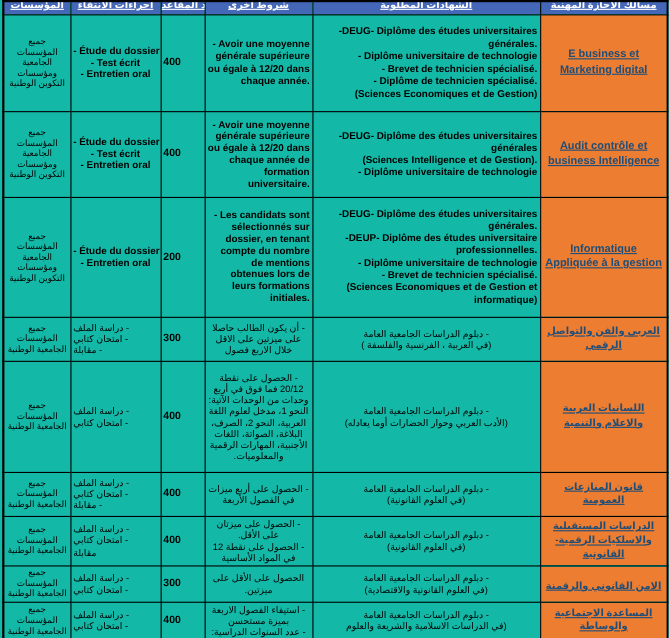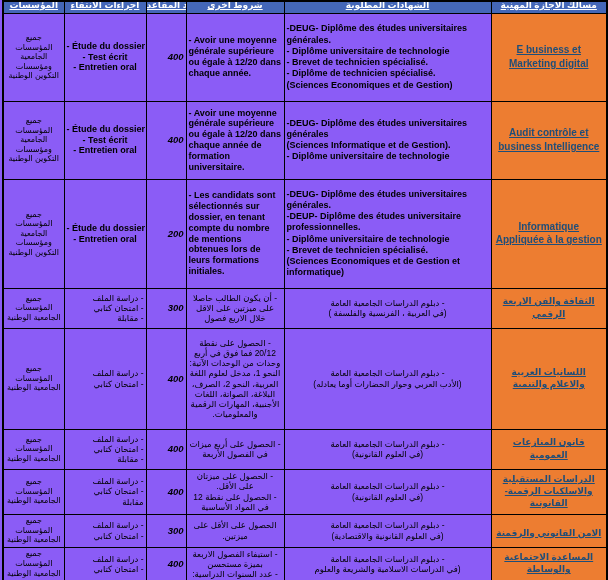--- a/index.html
+++ b/index.html
@@ -3,21 +3,21 @@
 <meta charset="utf-8">
 <style>
   :root{
     --header-bg:#4467b8;
     --program-bg:#ED7D31;
     --link-blue:#1F4E79;
     --border:#000000;
   }
   html,body{margin:0;padding:0;}
   .page{
-    width:608px;height:580px;background:#8b5cf6;overflow:hidden;
+    width:608px;height:580px;background:#14b8a6;overflow:hidden;
     font-family:"Liberation Sans","DejaVu Sans",sans-serif;
     box-sizing:border-box;
   }
   table{
     border-collapse:collapse;table-layout:fixed;
     width:604px;margin-left:2px;
     border:2px solid var(--border);
   }
   th,td{
     border:1px solid var(--border);
@@ -25,27 +25,27 @@
     padding:1px 2px;box-sizing:border-box;
     color:#000;
   }
   thead th{background:var(--header-bg);height:12px;padding:0;}
   .hlabel{
     display:block;color:#ffffff;font-weight:bold;font-size:9px;
     text-decoration:underline;margin-top:-5px;text-align:center;
     white-space:nowrap;
   }
   .line{line-height:1.2;}
-  .fr{font-weight:bold;font-size:9px;text-align:left;}
+  .fr{font-weight:bold;font-size:9px;text-align:right;}
   .proc-fr{text-align:center;font-size:9px;}
   .proc-fr .line{white-space:nowrap;}
   .ar{font-size:8.5px;text-align:center;margin-left:44px;}
-  .proc-ar{text-align:right;}
+  .proc-ar{text-align:left;}
   .inst{font-size:8px;}
-  .seats{font-weight:bold;font-size:9.5px;text-align:right;font-style:italic;}
+  .seats{font-weight:bold;font-size:9.5px;text-align:left;}
   .dipl-fr .line{line-height:1.25;}
   .program-cell{background:var(--program-bg);text-align:center;}
   .program-link{
     color:var(--link-blue);font-weight:bold;text-decoration:underline;
     cursor:pointer;display:inline-block;line-height:1.35;
   }
   .program-fr .program-link{font-size:10px;}
   .program-ar .program-link{font-size:9px;}
 </style>
 </head>
@@ -124,21 +124,21 @@
             <div class="line">- Entretien oral</div>
           </td>
           <td class="seats">
             <div class="line">400</div>
           </td>
           <td class="fr cond-fr">
             <div class="line">- Avoir une moyenne générale supérieure ou égale à 12/20 dans chaque année de formation universitaire.</div>
           </td>
           <td class="fr dipl-fr">
             <div class="line">-DEUG- Diplôme des études universitaires générales</div>
-            <div class="line">(Sciences Informatique et de Gestion).</div>
+            <div class="line">(Sciences Intelligence et de Gestion).</div>
             <div class="line">- Diplôme universitaire de technologie</div>
           </td>
           <td class="program-cell program-fr"><span class="program-link">Audit contrôle et business Intelligence</span></td>
         </tr>
         <tr style="height: 109px;">
           <td class="ar inst" dir="rtl">
             <div class="line">جميع المؤسسات</div>
             <div class="line">الجامعية</div>
             <div class="line">ومؤسسات</div>
             <div class="line">التكوين الوطنية</div>
@@ -175,21 +175,21 @@
           <td class="seats">
             <div class="line">300</div>
           </td>
           <td class="ar cond-ar" dir="rtl">
             <div class="line">- أن يكون الطالب حاصلا على ميزتين على الاقل خلال الاربع فصول</div>
           </td>
           <td class="ar dipl-ar" dir="rtl">
             <div class="line">- دبلوم الدراسات الجامعية العامة</div>
             <div class="line">(في العربية ، الفرنسية والفلسفة )</div>
           </td>
-          <td class="program-cell program-ar" dir="rtl"><span class="program-link">الثقافة والفن الاربعة الرقمي</span></td>
+          <td class="program-cell program-ar" dir="rtl"><span class="program-link">العربي والفن والتواصل الرقمي</span></td>
         </tr>
         <tr style="height: 101px;">
           <td class="ar inst" dir="rtl">
             <div class="line">جميع المؤسسات</div>
             <div class="line">الجامعية الوطنية</div>
           </td>
           <td class="ar proc-ar" dir="rtl">
             <div class="line">- دراسة الملف</div>
             <div class="line">- امتحان كتابي</div>
           </td>

